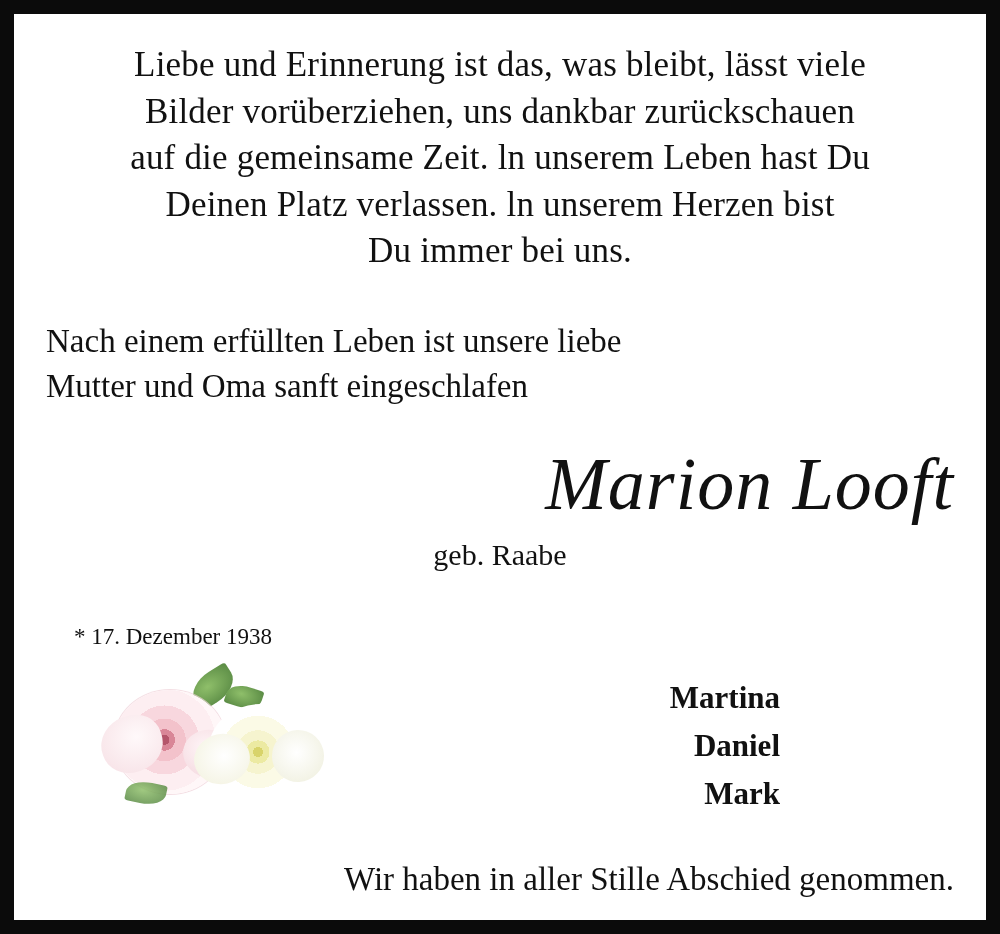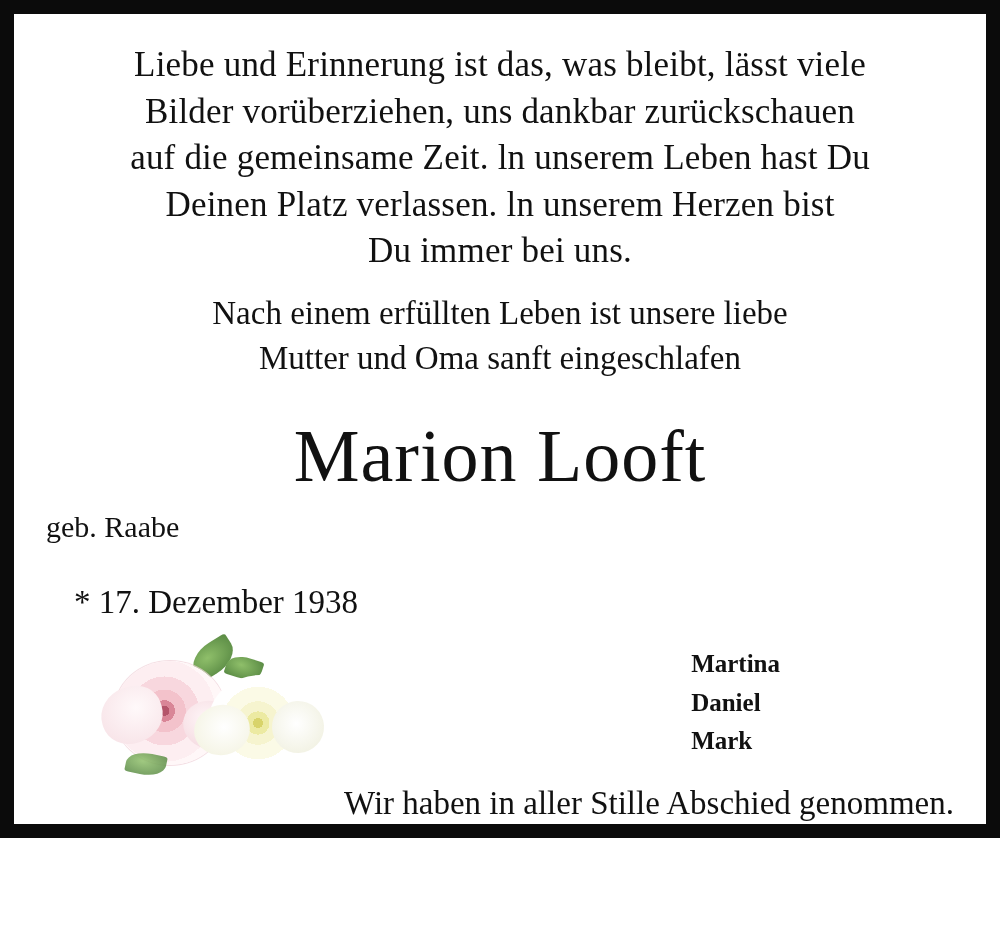--- a/index.html
+++ b/index.html
@@ -11,60 +11,61 @@
     width: 1000px;
     height: 934px;
     font-family: "Liberation Serif", serif;
     color: #111111;
     overflow: hidden;
   }
   .notice {
     position: relative;
     box-sizing: border-box;
     width: 1000px;
-    height: 838px;
+    height: 934px;
     border: 14px solid #0b0b0b;
     background: #ffffff;
     padding: 24px 32px 10px 32px;
     display: flex;
     flex-direction: column;
     align-items: stretch;
   }
   .verse {
     text-align: center;
     font-size: 35px;
     line-height: 1.33;
     letter-spacing: 0.2px;
     margin-top: 4px;
     white-space: pre-line;
   }
   .intro {
-    text-align: center;
     font-size: 33px;
     line-height: 1.36;
-    margin-top: 16px;
+    margin-top: 44px;
     white-space: pre-line;
   }
   .name {
-    text-align: center;
+    text-align: right;
     font-size: 74px;
+    font-style: italic;
     line-height: 1.1;
     margin-top: 36px;
     letter-spacing: 1px;
   }
   .maiden {
+    text-align: center;
     font-size: 30px;
     margin-top: 12px;
   }
   .dates {
     display: flex;
     justify-content: space-between;
     align-items: baseline;
-    font-size: 33px;
-    margin-top: 40px;
+    font-size: 23px;
+    margin-top: 52px;
     padding: 0 28px;
     gap: 8px;
   }
   .mid {
     display: flex;
     align-items: flex-start;
     justify-content: space-between;
     margin-top: 24px;
     padding: 0 24px 0 52px;
     flex: 1 1 auto;
@@ -134,23 +135,23 @@
   }
   .leaf {
     position: absolute;
     background: radial-gradient(ellipse at 40% 40%, #8fbf6a, #4e7f3c);
     border-radius: 60% 10% 60% 10%;
   }
   .leaf-1 { left: 92px; top: -2px; width: 46px; height: 30px; transform: rotate(-32deg); }
   .leaf-2 { left: 128px; top: 12px; width: 36px; height: 22px; transform: rotate(18deg); }
   .leaf-3 { left: 28px; top: 108px; width: 40px; height: 22px; transform: rotate(12deg); opacity: .85; }
   .survivors {
-    text-align: left;
+    text-align: right;
     font-weight: bold;
-    font-size: 25px;
+    font-size: 31px;
     line-height: 1.55;
     padding-right: 150px;
     flex: 0 0 auto;
   }
   .closing {
     text-align: right;
     font-size: 33px;
     margin-top: 10px;
     margin-bottom: 12px;
   }

